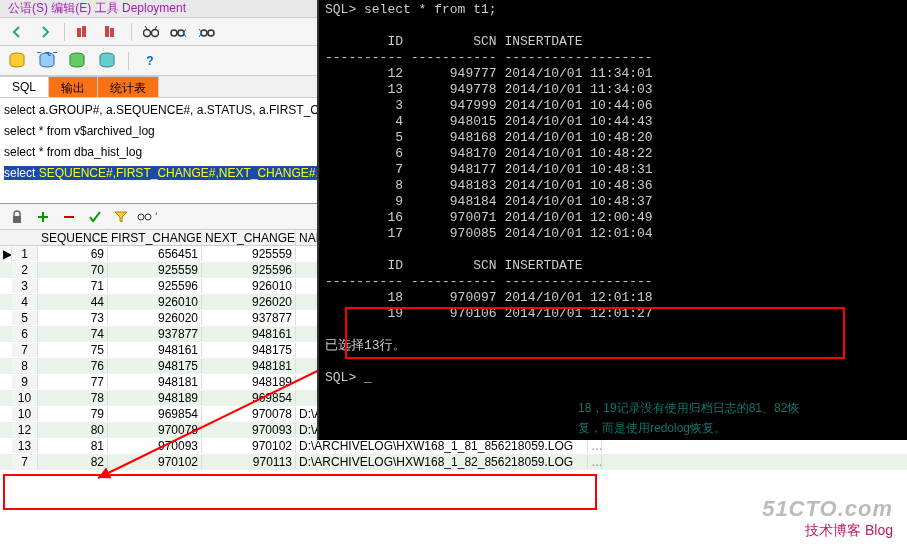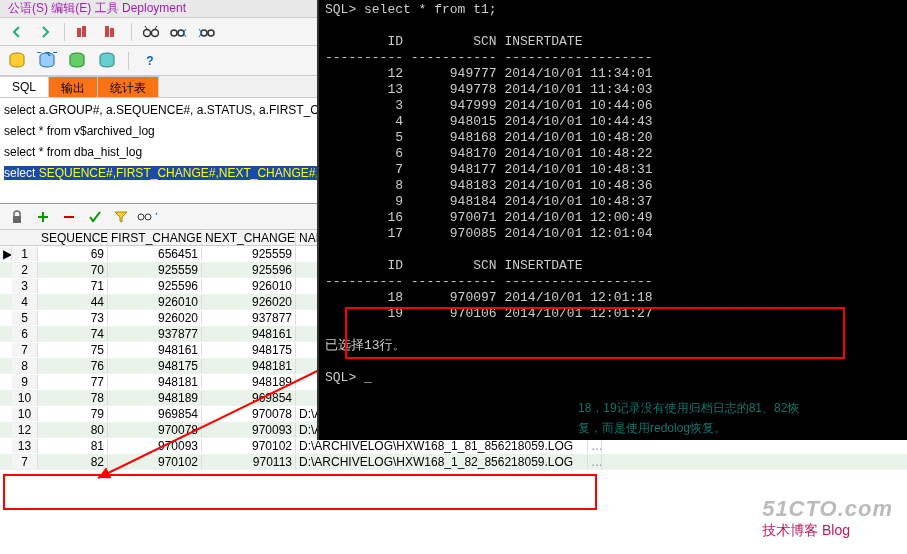--- a/index.html
+++ b/index.html
@@ -32,21 +32,21 @@
 .c-nc{width:94px;text-align:right}
 .c-name{width:292px}
 .c-dots{width:14px;text-align:center;color:#888}
 .gridrow:nth-child(even){background:#e9f3e9}
 .gridrow:nth-child(odd){background:#fff}
 .gridbody{position:relative}
 .hl-box1{position:absolute;border:2px solid red;pointer-events:none}
 .arrow-svg{position:absolute;pointer-events:none}
 
 .console{position:absolute;top:0;right:0;width:590px;height:440px;background:#000;color:#ccc;font-family:Consolas,"Courier New",monospace;font-size:13px;line-height:16px;padding:2px 6px;white-space:pre;border-left:2px solid #333}
-.watermark{position:absolute;right:14px;bottom:14px;color:#999;font-family:Arial;pointer-events:none}
+.watermark{position:absolute;right:14px;bottom:14px;text-align:right;color:#999;font-family:Arial;pointer-events:none}
 .watermark .big{font-size:22px;font-weight:bold;font-style:italic;color:#bbb;letter-spacing:1px}
 .watermark .small{font-size:14px;color:#be185d}
 .red-note{position:absolute;color:#0f766e;font-family:"Microsoft YaHei";font-size:14px;line-height:20px}
 </style>
 </head>
 <body>
 
 <div class="menubar">
   <span>公语(S)  编辑(E)  工具  Deployment</span>
 </div>

